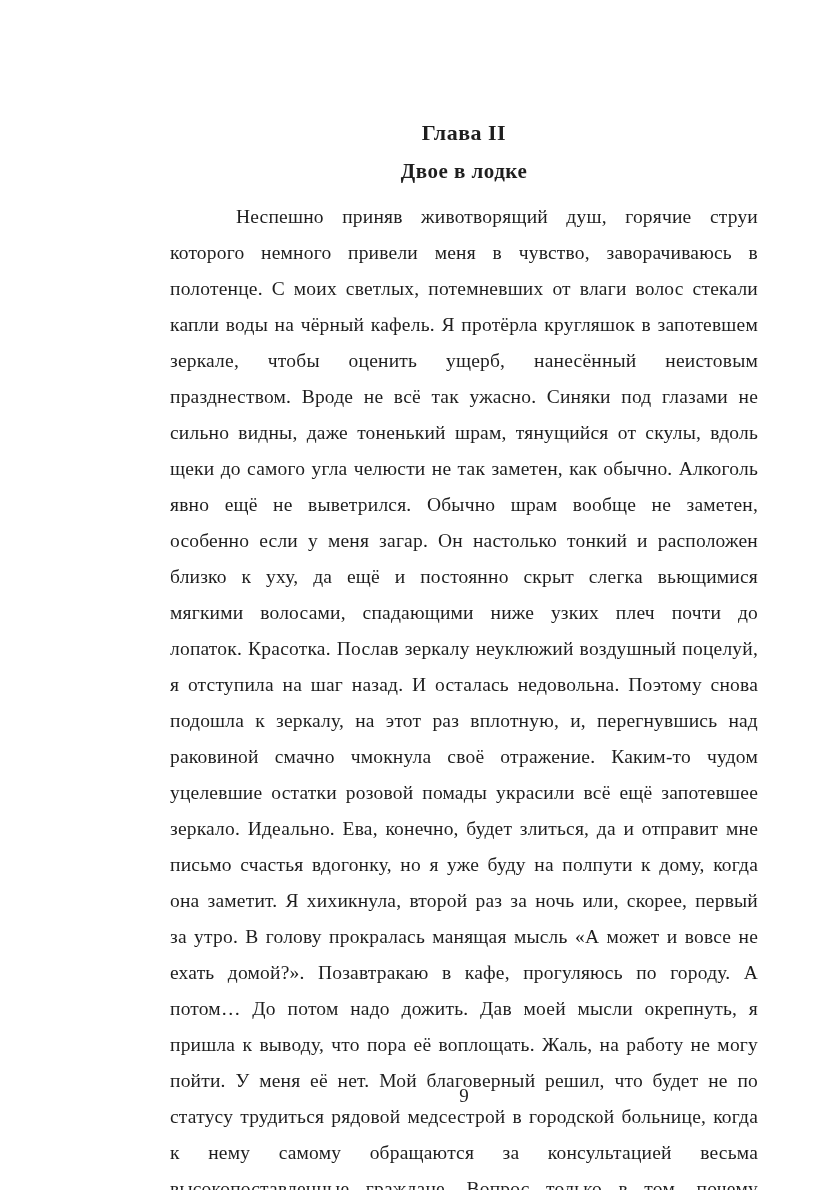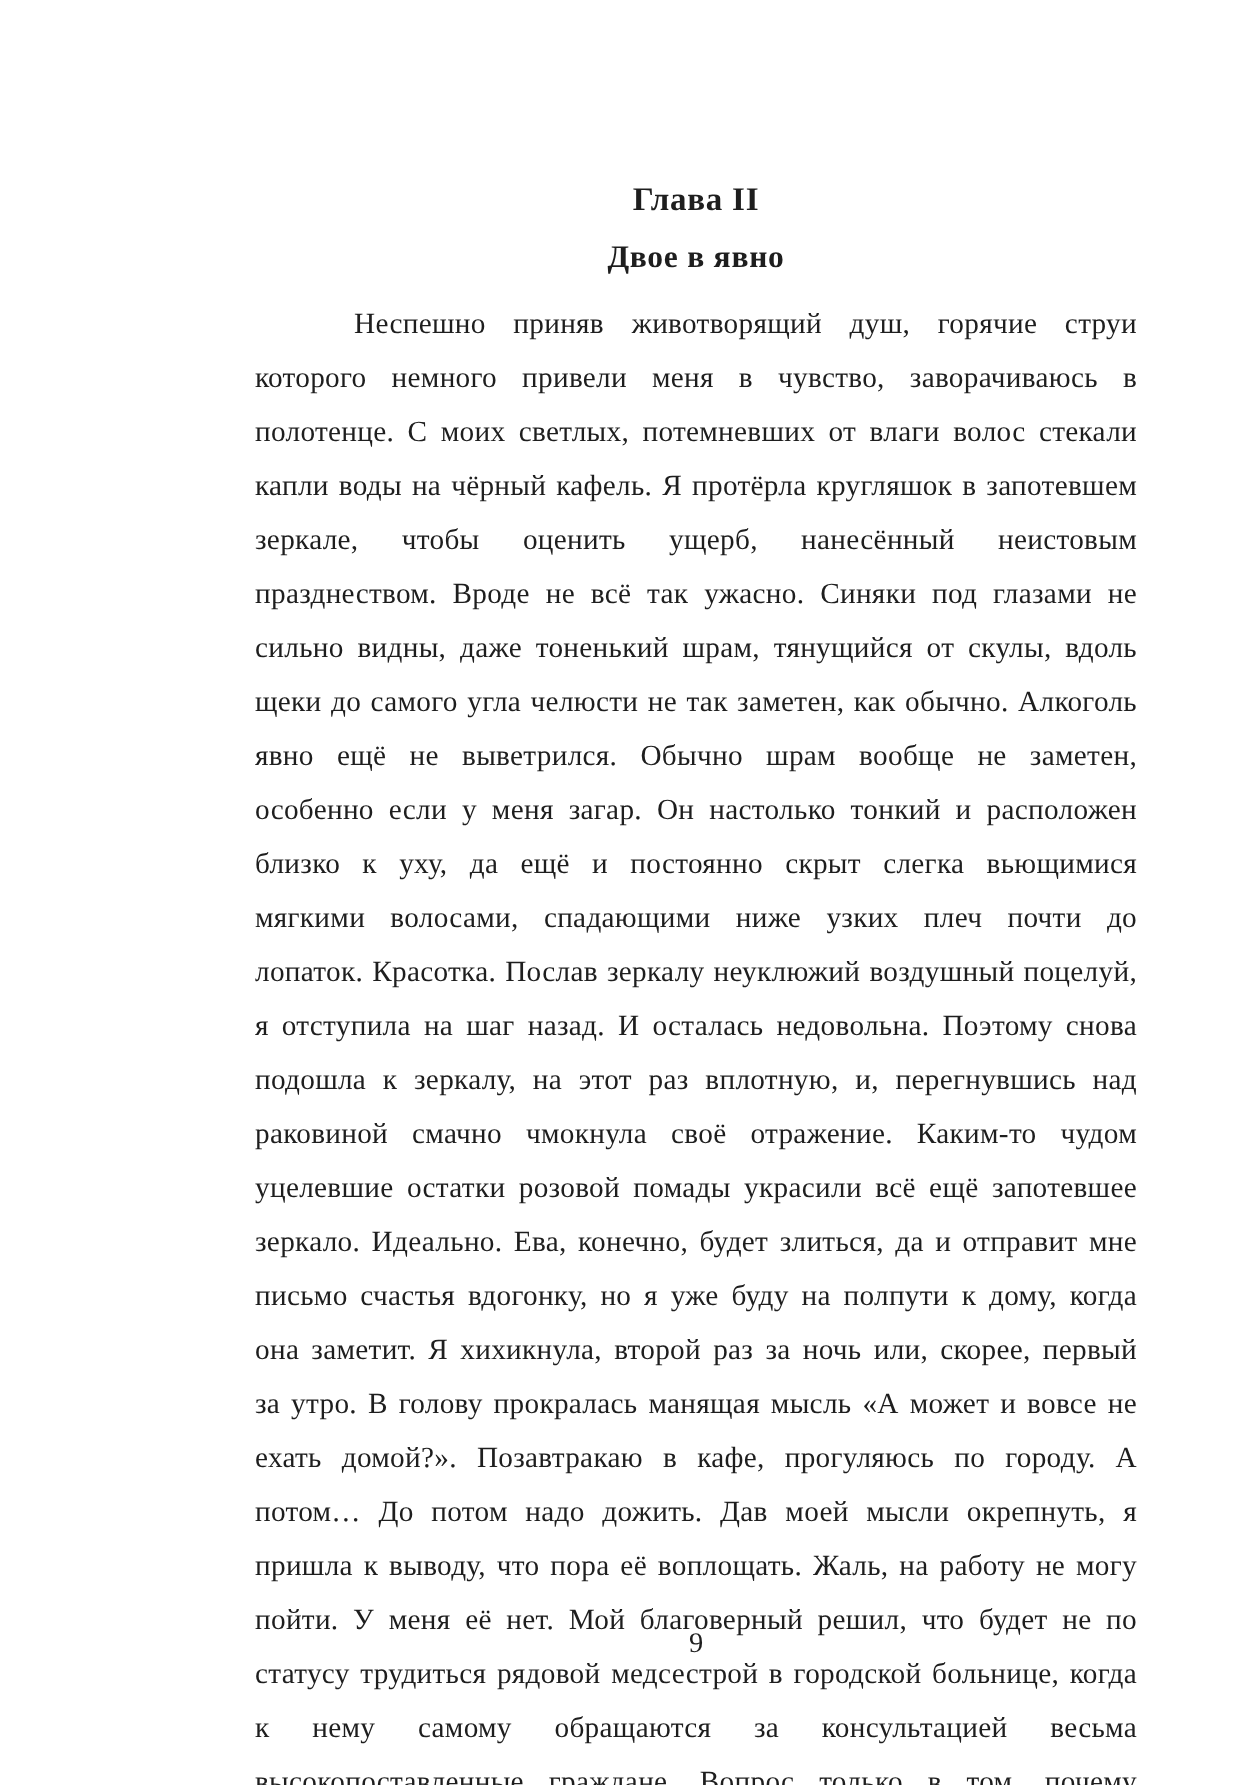--- a/index.html
+++ b/index.html
@@ -54,17 +54,17 @@
     text-align: center;
     font-size: 19px;
     color: #1e1e1e;
   }
 </style>
 </head>
 <body>
 
 <div class="book-page">
   <h1 class="chapter-title">Глава II</h1>
-  <h2 class="section-title">Двое в явно</h2>
+  <h2 class="section-title">Двое в лодке</h2>
   <p class="body-text">Неспешно приняв животворящий душ, горячие струи которого немного привели меня в чувство, заворачиваюсь в полотенце. С моих светлых, потемневших от влаги волос стекали капли воды на чёрный кафель. Я протёрла кругляшок в запотевшем зеркале, чтобы оценить ущерб, нанесённый неистовым празднеством. Вроде не всё так ужасно. Синяки под глазами не сильно видны, даже тоненький шрам, тянущийся от скулы, вдоль щеки до самого угла челюсти не так заметен, как обычно. Алкоголь явно ещё не выветрился. Обычно шрам вообще не заметен, особенно если у меня загар. Он настолько тонкий и расположен близко к уху, да ещё и постоянно скрыт слегка вьющимися мягкими волосами, спадающими ниже узких плеч почти до лопаток. Красотка. Послав зеркалу неуклюжий воздушный поцелуй, я отступила на шаг назад. И осталась недовольна. Поэтому снова подошла к зеркалу, на этот раз вплотную, и, перегнувшись над раковиной смачно чмокнула своё отражение. Каким-то чудом уцелевшие остатки розовой помады украсили всё ещё запотевшее зеркало. Идеально. Ева, конечно, будет злиться, да и отправит мне письмо счастья вдогонку, но я уже буду на полпути к дому, когда она заметит. Я хихикнула, второй раз за ночь или, скорее, первый за утро. В голову прокралась манящая мысль «А может и вовсе не ехать домой?». Позавтракаю в кафе, прогуляюсь по городу. А потом… До потом надо дожить. Дав моей мысли окрепнуть, я пришла к выводу, что пора её воплощать. Жаль, на работу не могу пойти. У меня её нет. Мой благоверный решил, что будет не по статусу трудиться рядовой медсестрой в городской больнице, когда к нему самому обращаются за консультацией весьма высокопоставленные граждане. Вопрос только в том, почему работающая жена хуже безработной домохозяйки. Да и образование у меня высшее, между прочим, подтвердила диплом в Лондоне, добрала кредиты, получила лицензию. Джо и детей не хочет, спрашивается, зачем ему жена дома, если</p>
 </div>
 
 <div class="page-number">9</div>
 
 </body></html>

